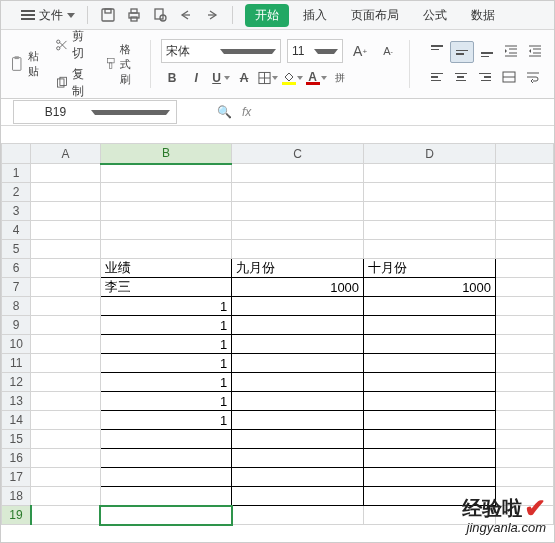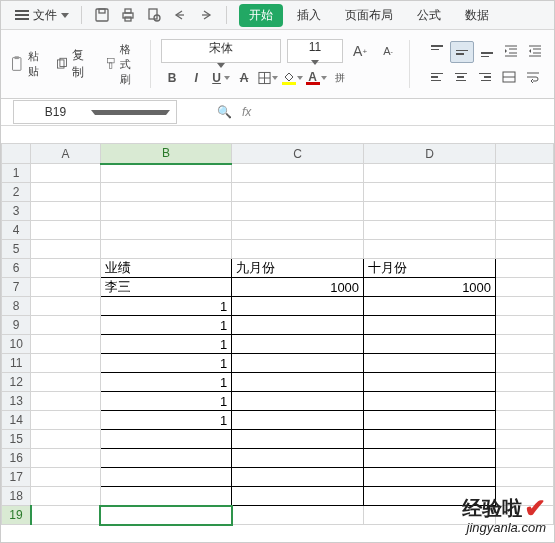--- a/index.html
+++ b/index.html
@@ -1,18 +1,18 @@
 <!DOCTYPE html>
 <html><head>
 <meta charset="utf-8">
 <style>
   html,body{margin:0;padding:0;font-family:"Microsoft YaHei",Arial,sans-serif;font-size:12px;background:#fff;color:#333;}
   .app{width:555px;height:543px;position:relative;overflow:hidden;border:1px solid #ccc;box-sizing:border-box;}
   
-  .titlebar{height:28px;background:#f5f6f7;border-bottom:1px solid #d8d8d8;display:flex;align-items:center;padding:0 14px;gap:12px;}
+  .titlebar{height:28px;background:#f5f6f7;border-bottom:1px solid #d8d8d8;display:flex;align-items:center;padding:0 20px;gap:12px;}
   .menu-btn{display:flex;align-items:center;gap:4px;cursor:pointer;}
   .ham{display:inline-block;width:14px;height:10px;position:relative;}
   .ham::before,.ham::after,.ham span{content:"";position:absolute;left:0;right:0;height:2px;background:#555;}
   .ham::before{top:0;} .ham span{top:4px;} .ham::after{top:8px;}
   .caret{width:0;height:0;border-left:4px solid transparent;border-right:4px solid transparent;border-top:5px solid #666;display:inline-block;}
   .tb-sep{width:1px;height:18px;background:#d0d0d0;}
   .tb-icons{display:flex;align-items:center;gap:10px;}
   .icn{width:16px;height:16px;display:inline-flex;align-items:center;justify-content:center;color:#666;cursor:pointer;}
   .icn svg{width:16px;height:16px;stroke:#666;fill:none;stroke-width:1.3;}
   
@@ -23,21 +23,21 @@
   .ribbon{height:60px;background:#fcfcfd;border-bottom:1px solid #d0d0d0;display:flex;align-items:center;padding:4px 8px;gap:10px;}
   .big-btn{display:flex;align-items:center;justify-content:center;width:38px;height:52px;cursor:pointer;gap:2px;}
   .big-btn .bi{width:22px;height:22px;}
   .big-btn .bl{font-size:11px;color:#444;}
   .clip-group{display:flex;flex-direction:column;gap:4px;justify-content:center;}
   .clip-row{display:flex;align-items:center;gap:4px;cursor:pointer;color:#444;}
   .ci{width:14px;height:14px;display:inline-block;}
   .rib-sep{width:1px;height:48px;background:#e0e0e0;}
   .font-group{display:flex;flex-direction:column;gap:4px;}
   .font-row{display:flex;align-items:center;gap:6px;}
-  .combo{height:22px;border:1px solid #ccc;background:#fff;display:flex;align-items:center;padding:0 4px;gap:6px;cursor:pointer;flex-direction:column;}
+  .combo{height:22px;border:1px solid #ccc;background:#fff;display:flex;align-items:center;padding:0 4px;gap:6px;cursor:pointer;}
   .combo.fname{width:110px;}
   .combo.fsize{width:46px;}
   .combo span{flex:1;color:#333;}
   .sq-btn{width:20px;height:20px;border:1px solid transparent;display:inline-flex;align-items:center;justify-content:center;cursor:pointer;color:#555;border-radius:2px;}
   .fmt-row{display:flex;align-items:center;gap:2px;}
   .fmt-row .lbl{font-weight:bold;width:18px;text-align:center;display:inline-block;}
   .u{text-decoration:underline;}
   .s{text-decoration:line-through;}
   .tiny-caret{width:0;height:0;border-left:3px solid transparent;border-right:3px solid transparent;border-top:4px solid #888;display:inline-block;margin-left:1px;}
   .colorbox{width:14px;height:3px;display:inline-block;}
@@ -133,20 +133,28 @@
 
   <div class="ribbon">
     <div class="big-btn">
       <svg class="bi" viewBox="0 0 24 24">
           <rect x="5" y="3" width="12" height="18" rx="1" fill="none" stroke="#555"></rect>
           <rect x="8" y="1" width="6" height="4" fill="#999"></rect>
         </svg>
       <span class="bl">粘贴</span>
     </div>
     <div class="clip-group">
+      <div class="clip-row">
+        <svg class="ci" viewBox="0 0 16 16">
+            <circle cx="4" cy="12" r="2" fill="none" stroke="#555"></circle>
+            <circle cx="4" cy="4" r="2" fill="none" stroke="#555"></circle>
+            <path d="M6 5 L14 13 M6 11 L14 3" stroke="#555"></path>
+          </svg>
+        <span>剪切</span>
+      </div>
       <div class="clip-row">
         <svg class="ci" viewBox="0 0 16 16">
             <rect x="3" y="3" width="8" height="10" fill="none" stroke="#555"></rect>
             <rect x="6" y="1" width="8" height="10" fill="none" stroke="#555"></rect>
           </svg>
         <span>复制</span>
       </div>
     </div>
     <div class="big-btn">
       <svg class="bi" viewBox="0 0 24 24">

